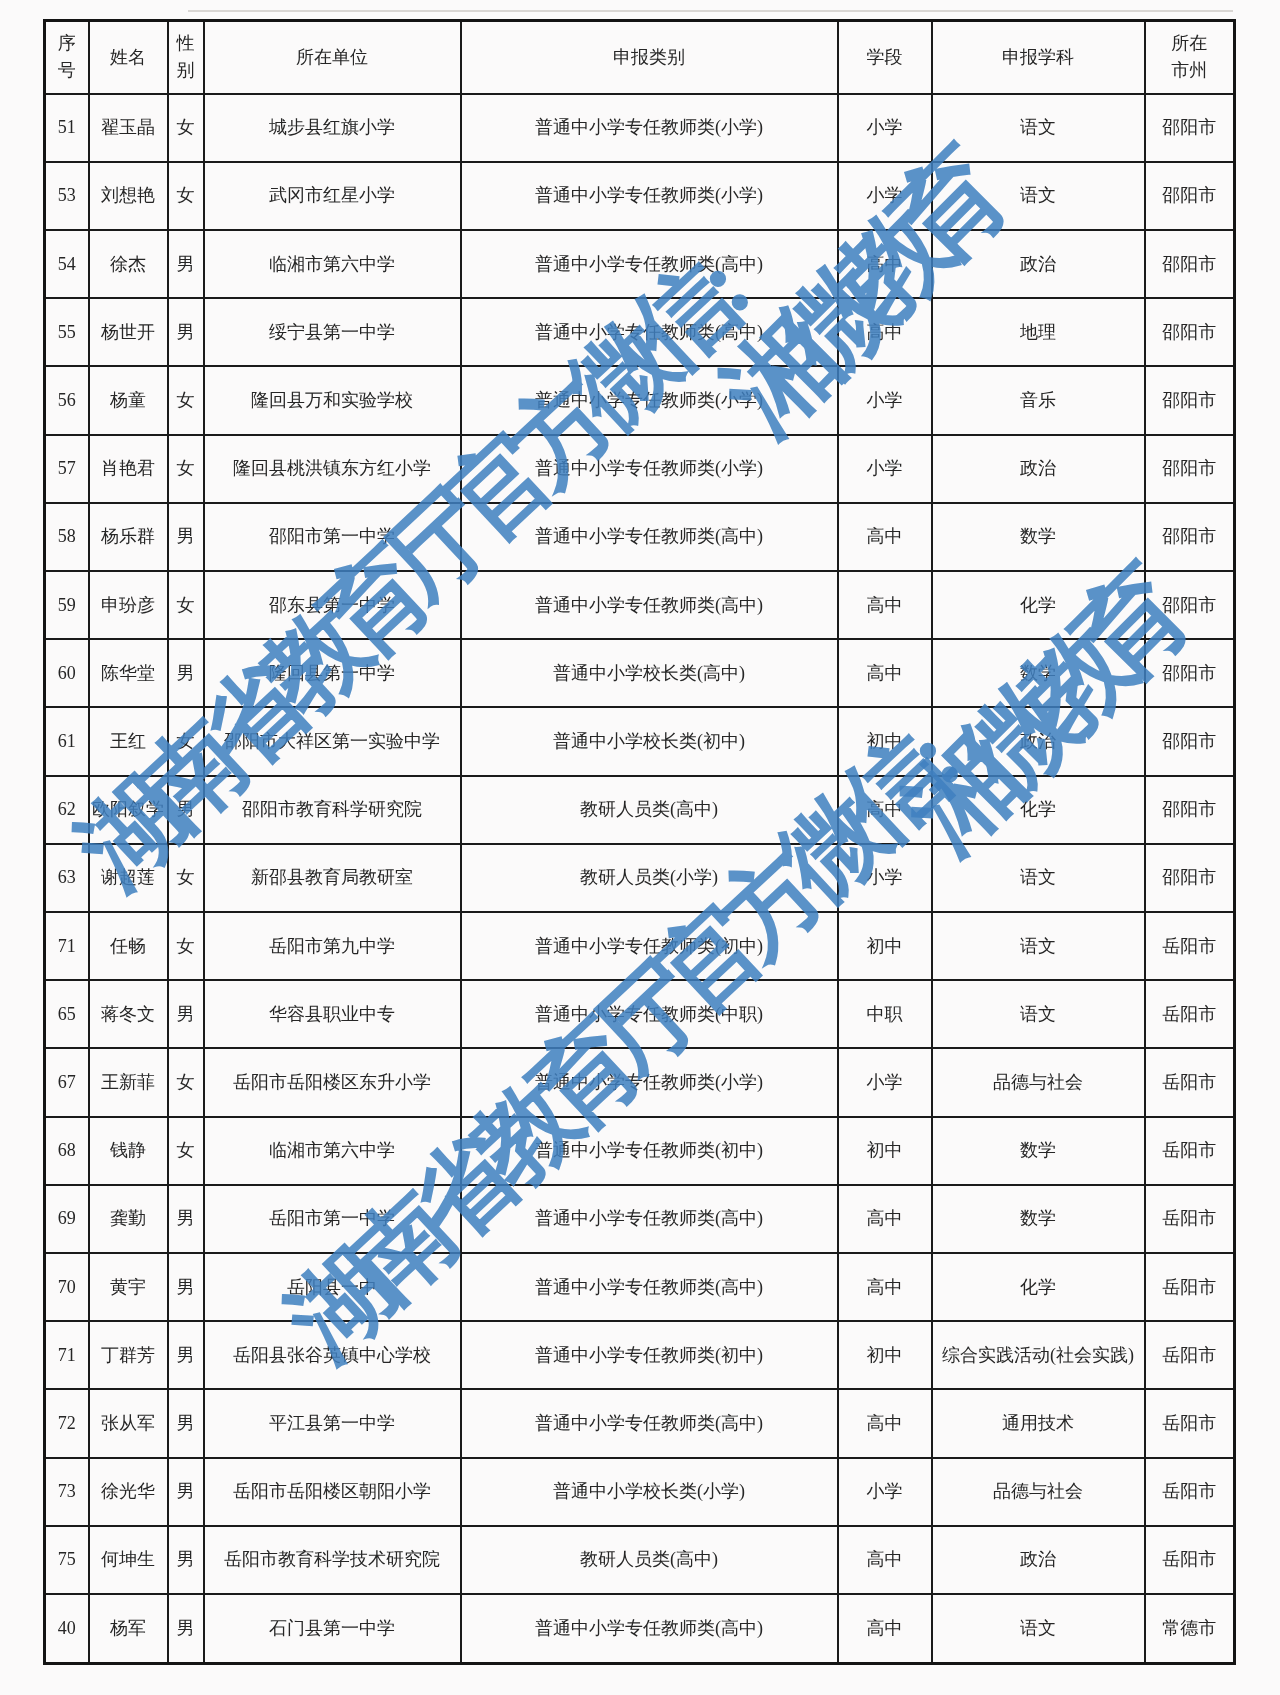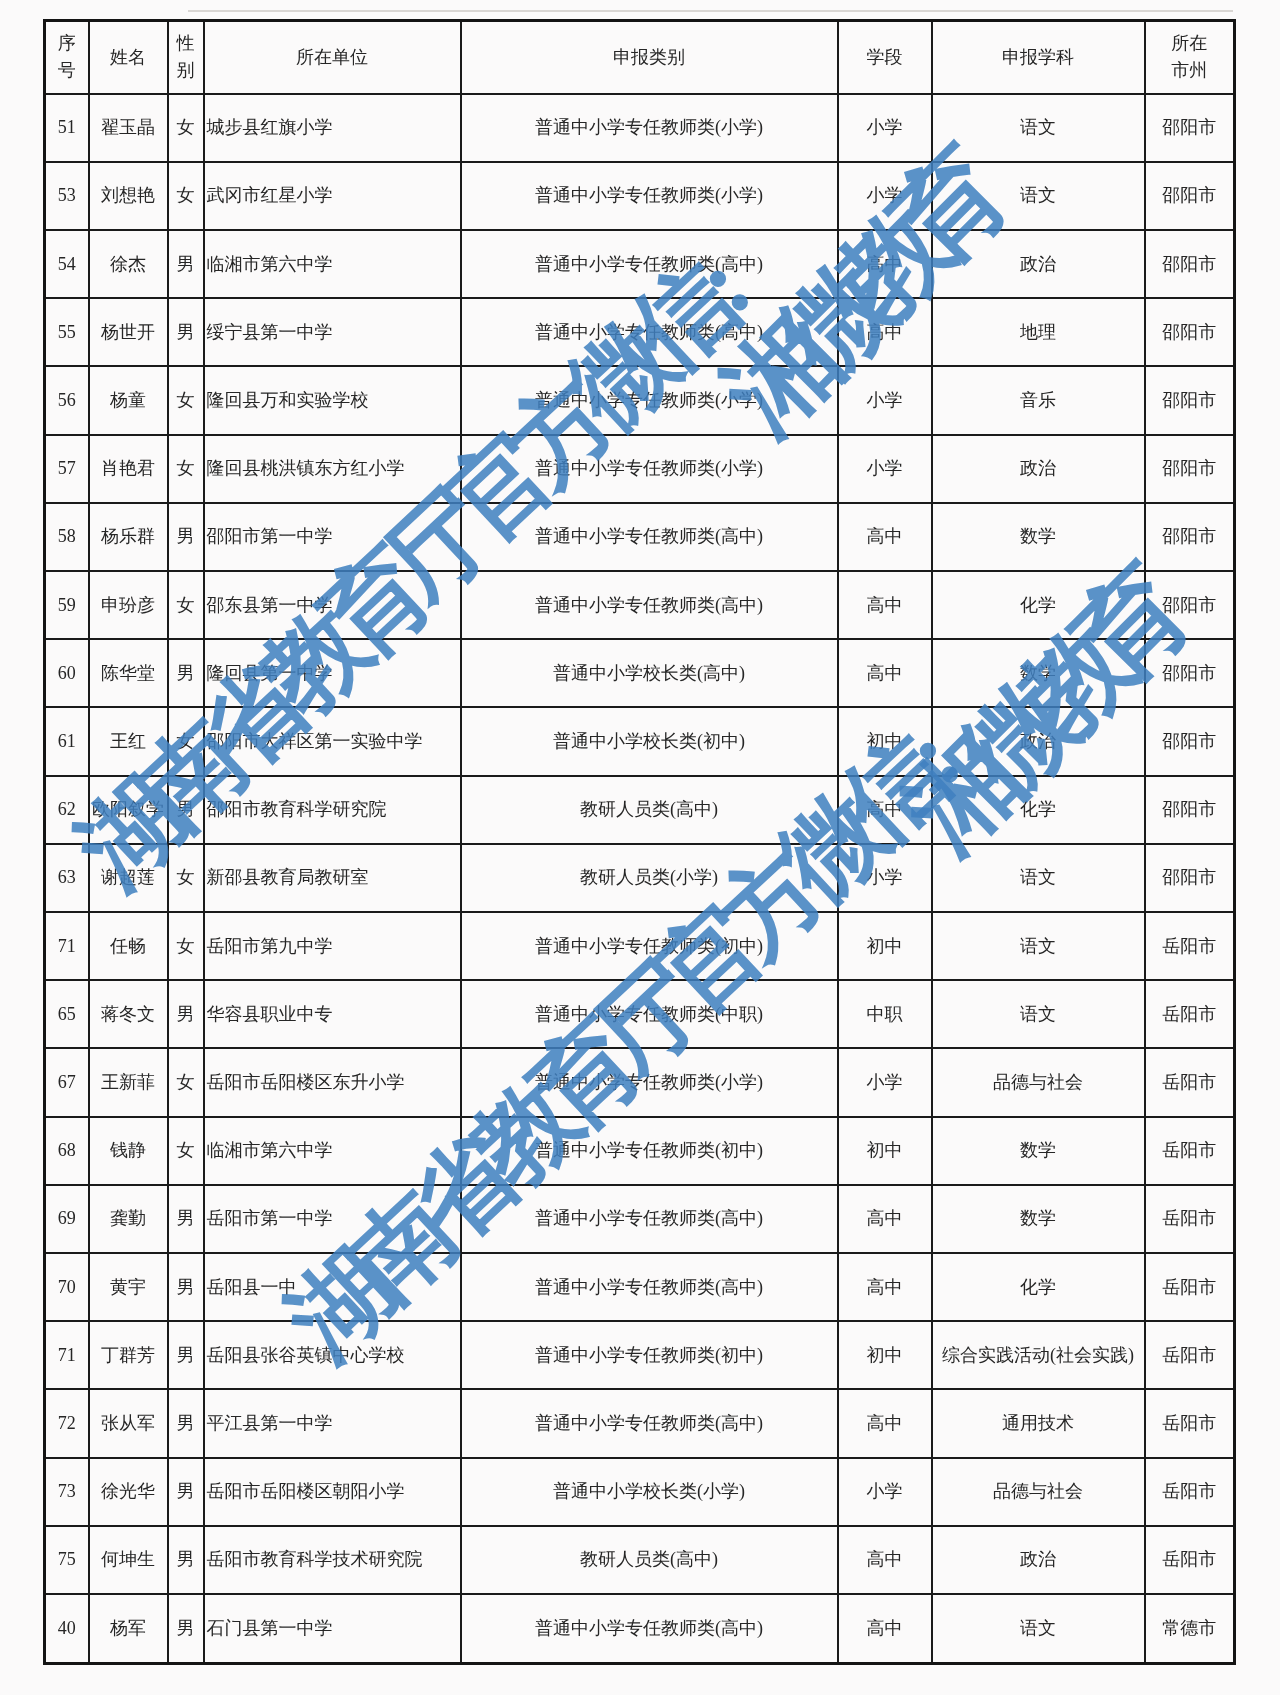--- a/index.html
+++ b/index.html
@@ -29,21 +29,21 @@
     text-align:center;
     vertical-align:middle;
     font-size:18px;
     font-weight:normal;
     padding:0 2px;
     overflow:hidden;
     line-height:1.5;
   }
   thead tr{height:73px;}
   th{white-space:pre-line;}
-  td.unit{text-align:left;}
+  td.unit{text-align:center;}
   col.c-index{width:44px;}
   col.c-name{width:79px;}
   col.c-gender{width:36px;}
   col.c-unit{width:257px;}
   col.c-category{width:377px;}
   col.c-stage{width:94px;}
   col.c-subject{width:213px;}
   col.c-city{width:90px;}
   .wm{
     position:absolute;

